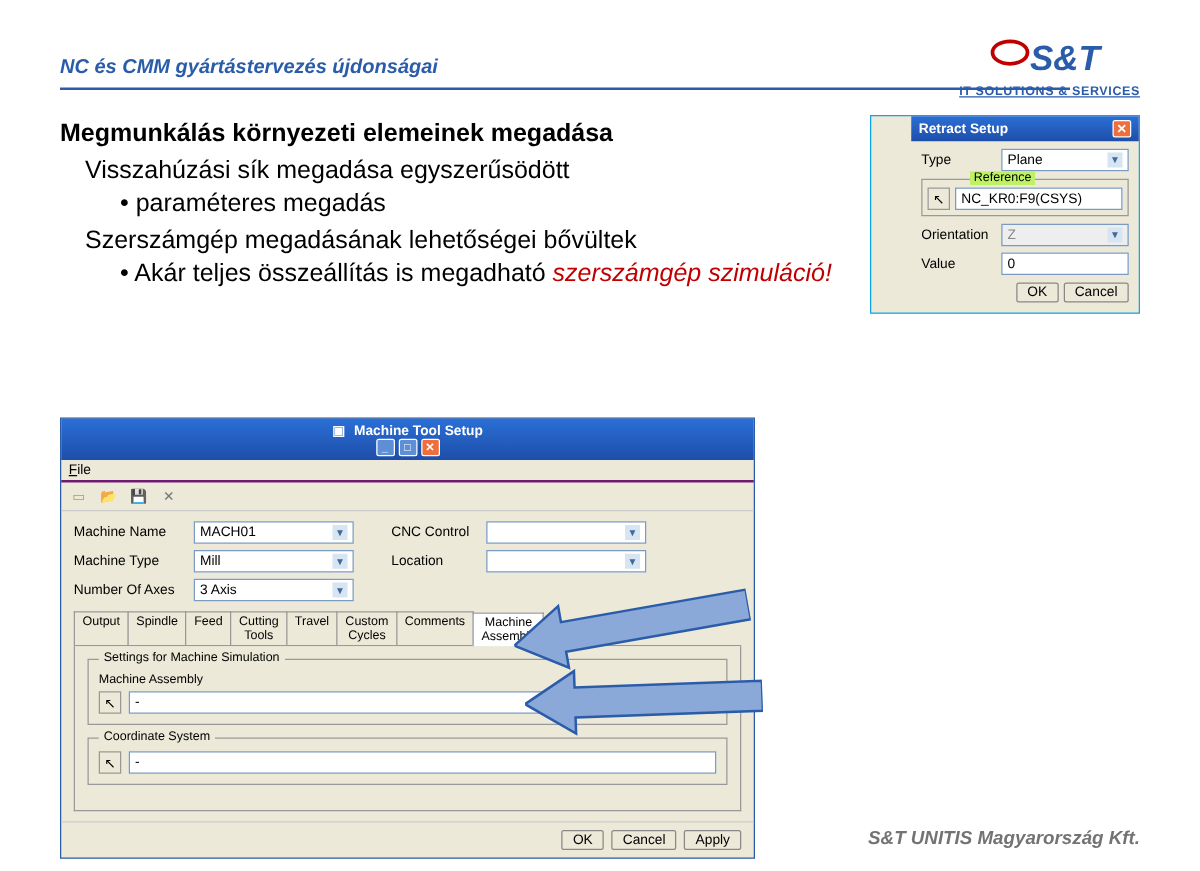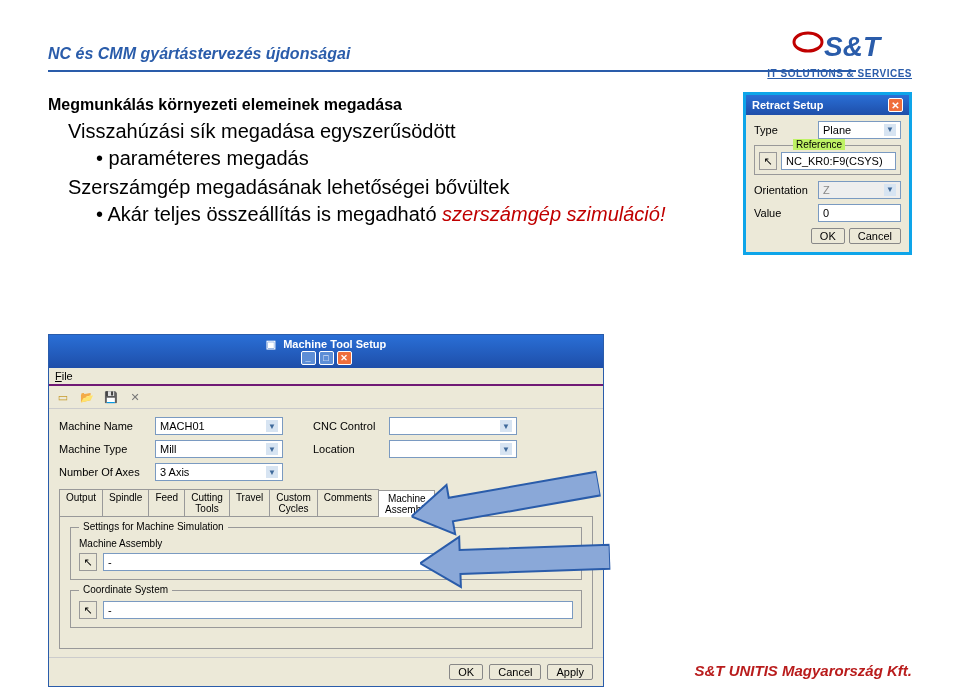--- a/index.html
+++ b/index.html
@@ -45,53 +45,54 @@
     top: 70px; left: 48px; right: 104px;
     height: 2px;
     background: #2a5caa;
   }
   .content {
     position: absolute;
     top: 96px; left: 48px; right: 48px;
   }
   .sub {
     color: #000;
-    font-size: 16px;
+    font-size: 20px;
     font-weight: bold;
     margin-bottom: 6px;
   }
   .line1 {
     font-size: 20px;
     margin-left: 20px;
     margin-top: 6px;
   }
   .bullet {
     font-size: 20px;
     margin-left: 48px;
     margin-top: 4px;
   }
   .line1 .red, .bullet .red { color: #c00000; font-style: italic; }
   .footer {
     position: absolute;
     bottom: 18px; right: 48px;
-    color: #b91c1c;
+    color: #737373;
     font-size: 15px;
     font-weight: bold;
     font-style: italic;
   }
 
   
   .retract {
     position: absolute;
     top: 92px; right: 48px;
-    width: 169px;
+    width: 216px;
     font-family: Tahoma, Arial, sans-serif;
     font-size: 11px;
     background: #ece9d8;
-    border: 3px solid #0ea5e9;
+    border: 1px solid #0ea5e9;
+    padding-left: 32px;
   }
   .retract .tb {
     background: linear-gradient(#2a6fd6,#1e4ea9);
     color: #fff;
     font-weight: bold;
     padding: 3px 6px;
     display: flex;
     justify-content: space-between;
     align-items: center;
   }

